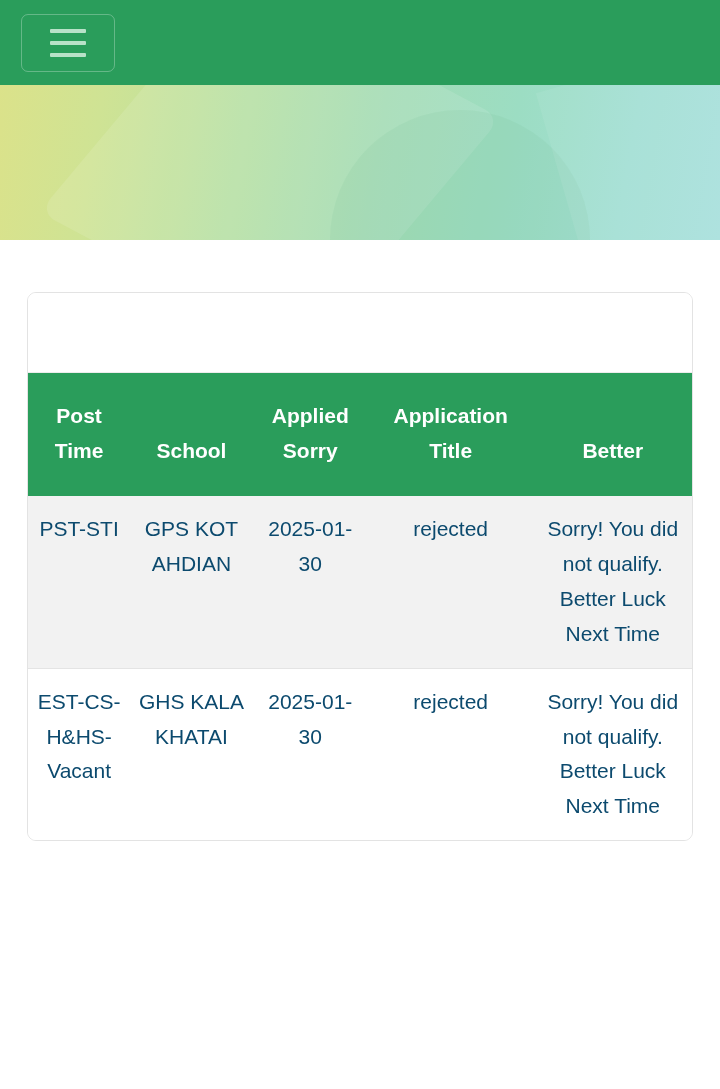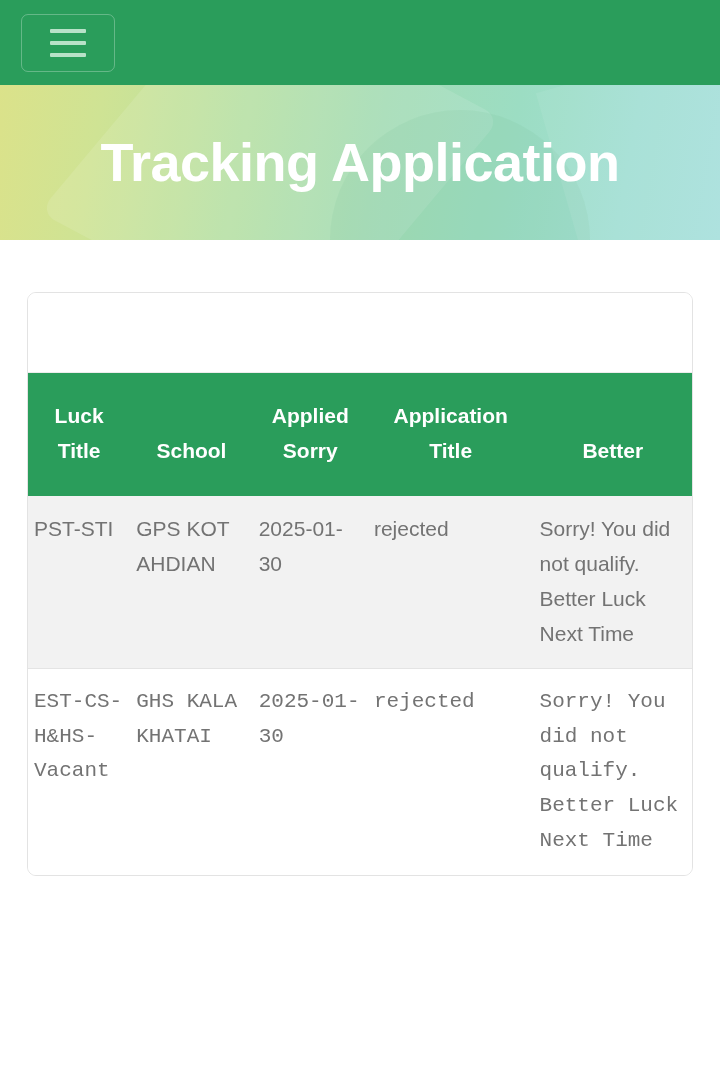--- a/index.html
+++ b/index.html
@@ -132,30 +132,30 @@
     font-size: 21px;
     font-weight: 700;
     text-align: center;
     vertical-align: bottom;
     padding: 26px 6px 28px 6px;
     line-height: 1.65;
   }
   table.app-table tbody td {
     font-size: 21px;
     font-weight: 400;
-    color: #737373;
-    text-align: left;
+    color: #0c4a6e;
+    text-align: center;
     vertical-align: top;
     padding: 16px 6px 16px 6px;
     line-height: 1.66;
     word-wrap: break-word;
   }
   table.app-table tbody tr:nth-child(odd) { background: #f2f2f2; }
   table.app-table tbody tr:nth-child(even) { background: #ffffff; }
-  table.app-table tbody tr + tr td { border-top: 1px solid #e4e4e4; font-family: Liberation Mono, monospace; }
+  table.app-table tbody tr + tr td { border-top: 1px solid #e4e4e4; }
 
   .col-post   { width: 14.2%; }
   .col-school { width: 17.0%; }
   .col-date   { width: 16.0%; }
   .col-status { width: 23.0%; }
   .col-remarks{ width: 22.0%; }
 </style>
 </head>
 <body>
 
@@ -164,31 +164,30 @@
     <span class="toggler-bar"></span>
     <span class="toggler-bar"></span>
     <span class="toggler-bar"></span>
   </button>
 </div>
 
 <div class="hero">
   <div class="hero-shape-1"></div>
   <div class="hero-shape-2"></div>
   <div class="hero-shape-3"></div>
-  <h1 class="hero-title">Tracking Application</h1>
 </div>
 
 <div class="content">
   <div class="card">
     <div class="card-header-blank"></div>
 
     <table class="app-table">
       <thead>
         <tr>
-          <th class="col-post">Luck Title</th>
+          <th class="col-post">Post Time</th>
           <th class="col-school">School</th>
           <th class="col-date">Applied Sorry</th>
           <th class="col-status">Application Title</th>
           <th class="col-remarks">Better</th>
         </tr>
       </thead>
       <tbody>
         <tr>
           <td class="col-post">PST-STI</td>
           <td class="col-school">GPS KOT AHDIAN</td>

